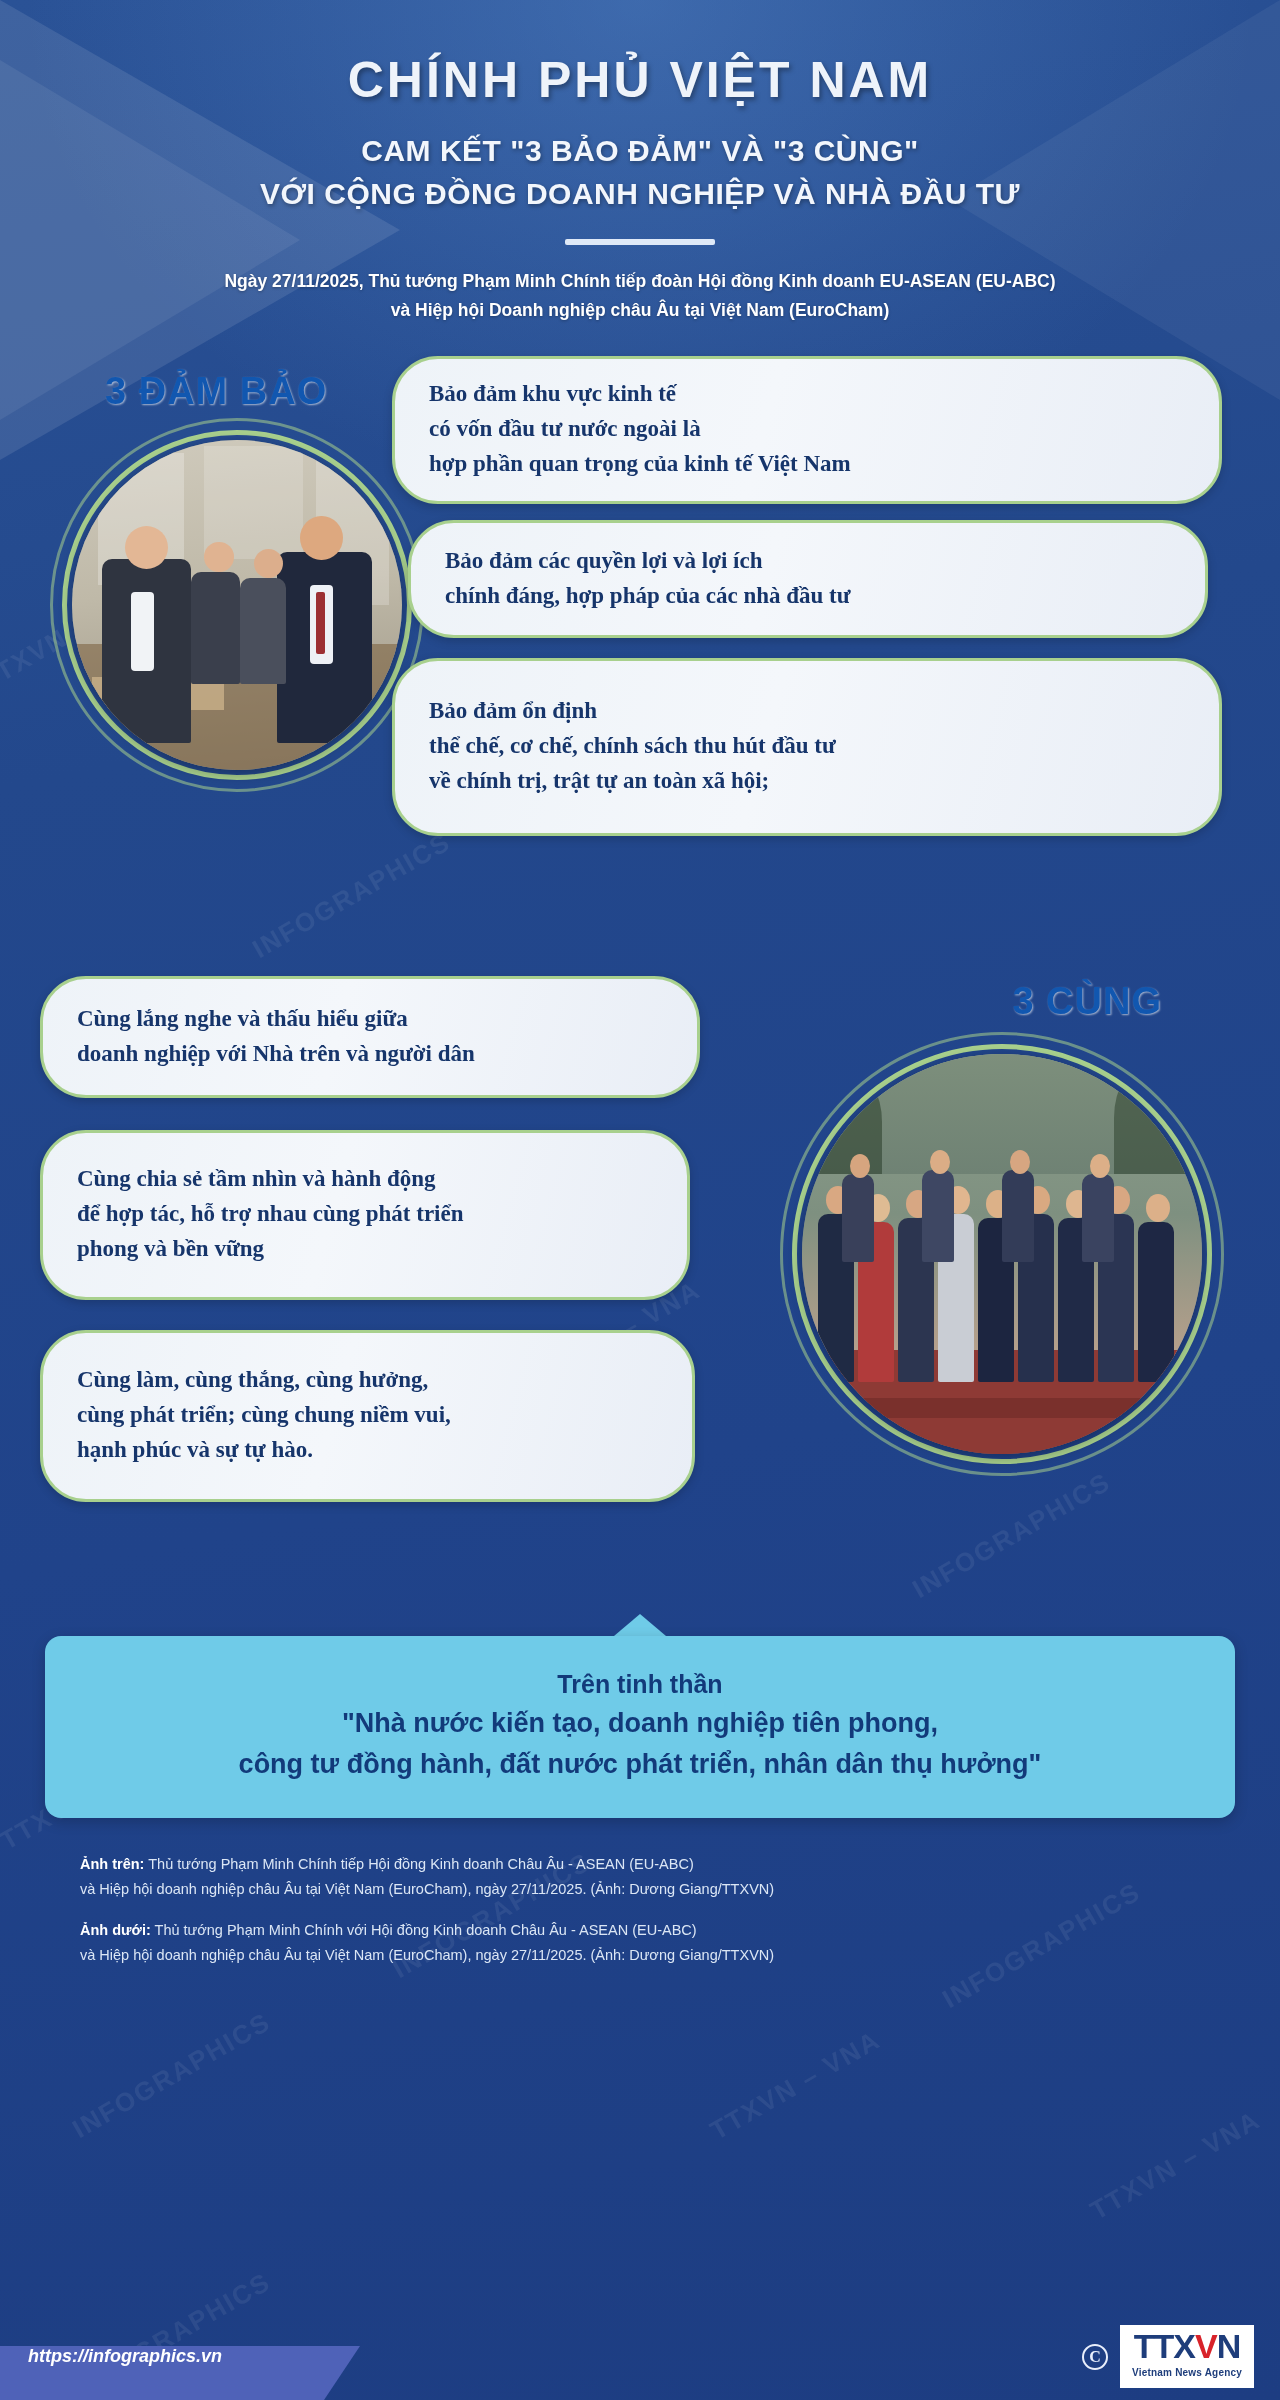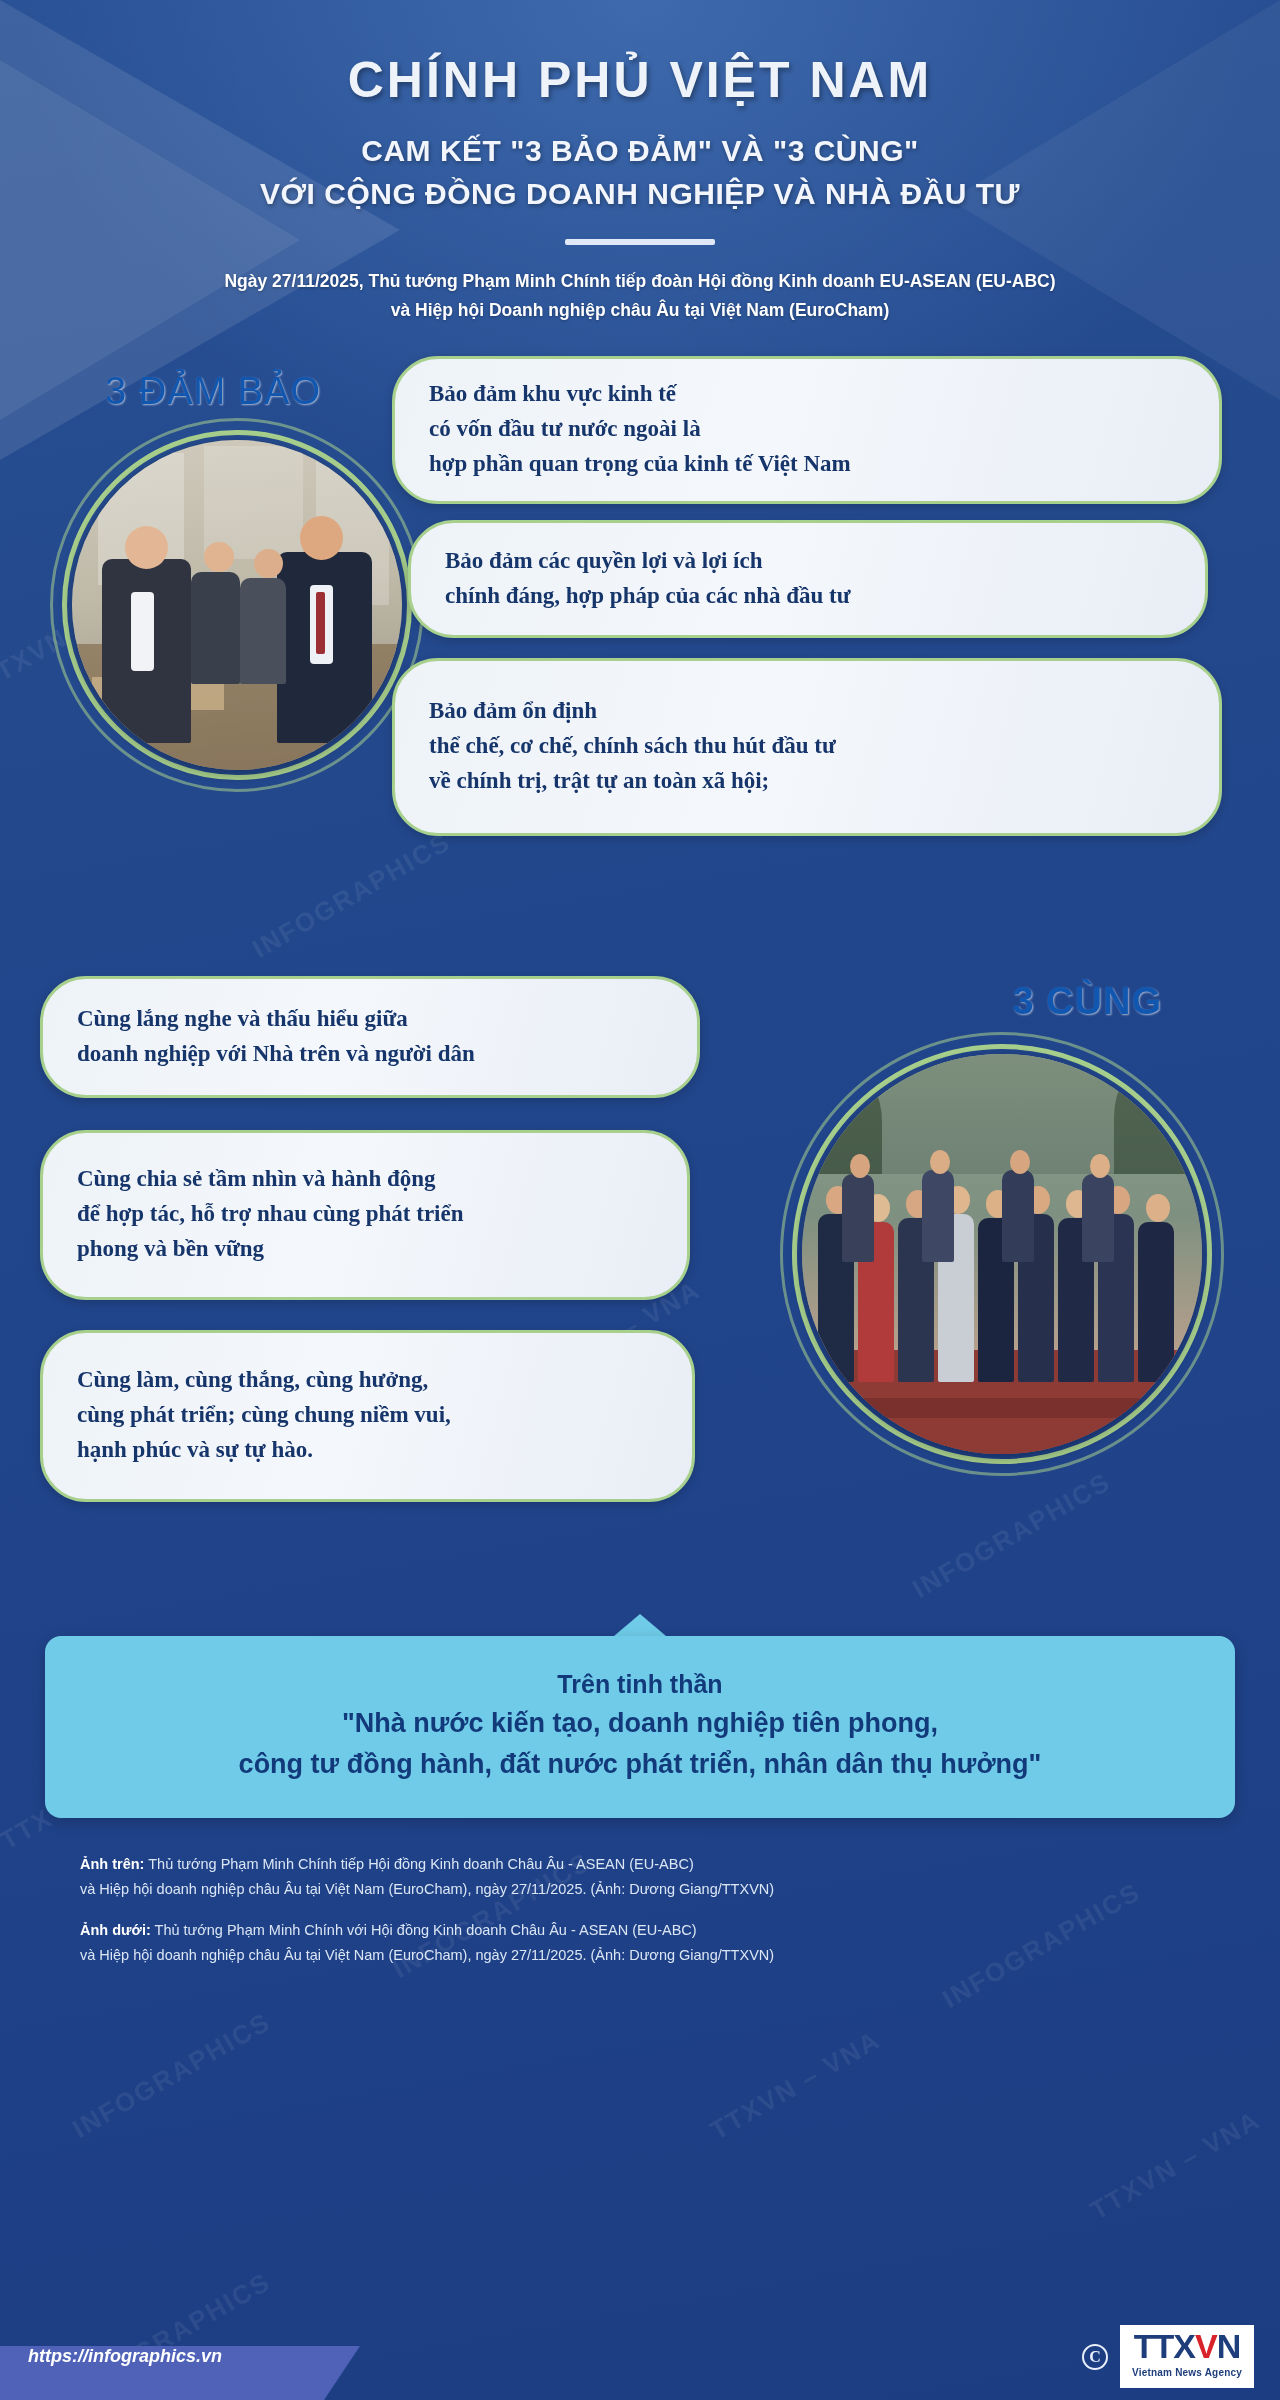--- a/index.html
+++ b/index.html
@@ -154,21 +154,21 @@
     overflow: hidden;
     background: #6d7f93;
     box-shadow: 0 4px 14px rgba(0,0,0,0.3);
   }
   .heading-assure {
     position: absolute;
     left: 105px;
     top: 18px;
     color: #1157b0;
     font-size: 38px;
-    font-weight: 400;
+    font-weight: 700;
     letter-spacing: 1px;
     text-shadow: 1px 1px 2px rgba(255,255,255,0.6);
   }
   .assure-card-1 { position: absolute; left: 392px; top: 4px;   width: 830px; min-height: 148px; }
   .assure-card-2 { position: absolute; left: 408px; top: 168px; width: 800px; min-height: 118px; }
   .assure-card-3 { position: absolute; left: 392px; top: 306px; width: 830px; min-height: 178px; }
 
   
   .sec-together {
     position: relative;

